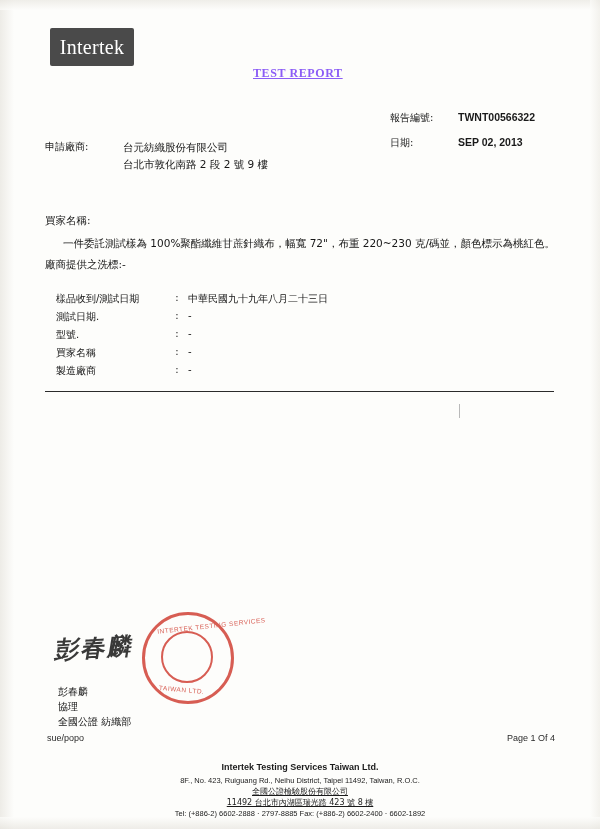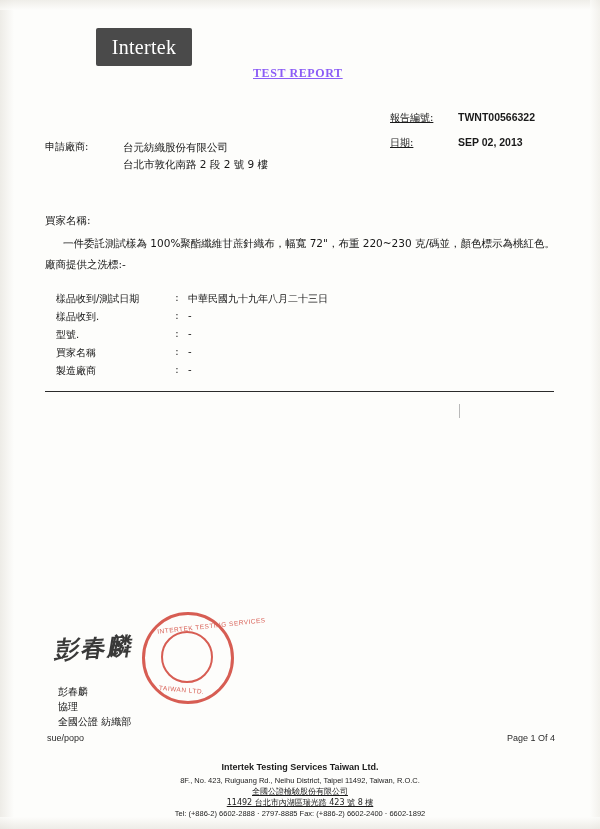--- a/index.html
+++ b/index.html
@@ -45,32 +45,31 @@
     left: 0; bottom: 0;
     width: 600px; height: 12px;
     background: linear-gradient(to top, #e7e5df, #fdfdfb);
     opacity: .7;
   }
 
   .logo {
     position: absolute;
     left: 50px;
     top: 28px;
-    width: 96px;
+    width: 84px;
     height: 38px;
     background: #4a4a4a;
     color: #ffffff;
     font-family: "Liberation Serif", serif;
     font-size: 20px;
     letter-spacing: .3px;
     display: flex;
     align-items: center;
     justify-content: center;
     border-radius: 2px;
-    margin-left: 46px;
   }
 
   .report-title {
     position: absolute;
     left: 253px;
     top: 66px;
     font-family: "Liberation Serif", serif;
     font-weight: bold;
     font-size: 12px;
     color: #8b5cf6;
@@ -86,21 +85,20 @@
     color: #1a1a1a;
   }
   .meta-row {
     display: flex;
     margin-bottom: 11px;
   }
   .meta-label {
     width: 68px;
     font-family: "DejaVu Sans", sans-serif;
     font-size: 10px;
-    text-decoration: underline;
   }
   .meta-value {
     font-family: "Liberation Sans", sans-serif;
     font-weight: bold;
     font-size: 10.5px;
   }
 
   .applicant {
     position: absolute;
     left: 45px;
@@ -341,21 +339,21 @@
   <div class="provided-heading">廠商提供之洗標:-</div>
 
   <table class="kv-table">
     <tbody>
         <tr>
       <td class="kv-key">樣品收到/測試日期</td>
       <td class="kv-colon">:</td>
       <td class="kv-val">中華民國九十九年八月二十三日</td>
     </tr>
     <tr>
-      <td class="kv-key">樣品收到.</td>
+      <td class="kv-key">測試日期.</td>
       <td class="kv-colon">:</td>
       <td class="kv-val">-</td>
     </tr>
     <tr>
       <td class="kv-key">型號.</td>
       <td class="kv-colon">:</td>
       <td class="kv-val">-</td>
     </tr>
     <tr>
       <td class="kv-key">買家名稱</td>

